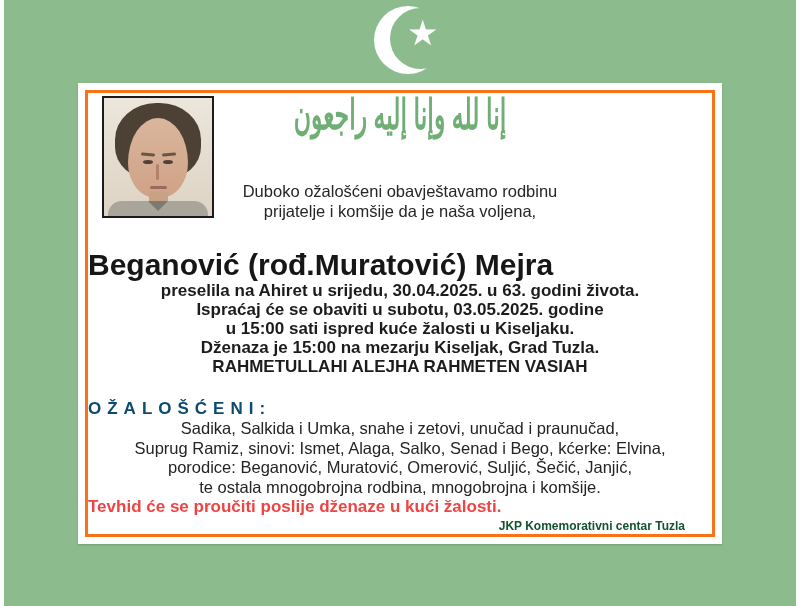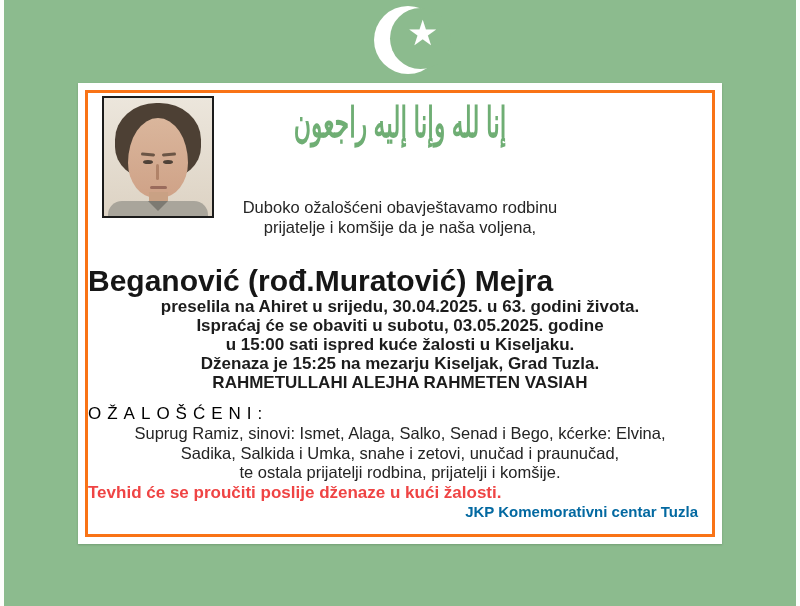--- a/index.html
+++ b/index.html
@@ -55,24 +55,24 @@
 
   .calligraphy{
     margin-top:0px;height:60px;display:flex;align-items:center;justify-content:center;
     font-size:38px;font-weight:bold;color:#6fae74;
     transform:scaleX(.62) scaleY(1.1);direction:rtl;white-space:nowrap;
   }
   .intro{ text-align:center;font-size:16.5px;line-height:20px;color:#262626;margin-top:44px;}
   .name{ margin:28px 0 0 0;font-size:30px;line-height:32px;font-weight:bold;color:#161616;letter-spacing:0;}
   .years{ font-family:"Liberation Serif", serif;font-weight:bold;font-size:21px;line-height:23px;color:#1a1a1a;}
   .details{ text-align:center;font-weight:bold;font-size:17px;line-height:19px;color:#1c1c1c;}
-  .mourners-heading{ margin-top:12px;font-weight:normal;font-size:17px;line-height:20px;letter-spacing:6px;color:#000000;}
+  .mourners-heading{ margin-top:23px;font-weight:bold;font-size:17px;line-height:20px;letter-spacing:6px;color:#0c4a6e;}
   .mourners{ text-align:center;font-size:16.5px;line-height:19.5px;color:#242424;}
   .tevhid{ font-weight:bold;font-size:17px;line-height:20px;color:#ef4444;}
-  .footer{ width:100%;box-sizing:border-box;text-align:right;padding-right:14px;font-weight:bold;font-size:15px;line-height:18px;color:#0369a1;}
+  .footer{ width:100%;box-sizing:border-box;text-align:right;padding-right:27px;font-weight:bold;font-size:12px;line-height:18px;color:#14532d;}
 </style>
 </head>
 <body>
 
 <div class="scan-edge left"></div>
 <div class="scan-edge right"></div>
 
 <div class="crescent-wrap">
   <div class="crescent"></div>
   <div class="star">★</div>
@@ -101,29 +101,30 @@
       <div>Duboko ožalošćeni obavještavamo rodbinu</div>
       <div>prijatelje i komšije da je naša voljena,</div>
     </div>
 
     <h1 class="name">Beganović (rođ.Muratović) Mejra</h1>
 
     <div class="details">
       <div>preselila na Ahiret u srijedu, 30.04.2025. u 63. godini života.</div>
       <div>Ispraćaj će se obaviti u subotu, 03.05.2025. godine</div>
       <div>u 15:00 sati ispred kuće žalosti  u Kiseljaku.</div>
-      <div>Dženaza je 15:25 na mezarju Kiseljak, Grad Tuzla.</div>
+      <div>Dženaza je 15:00 na mezarju Kiseljak, Grad Tuzla.</div>
       <div>RAHMETULLAHI ALEJHA RAHMETEN VASIAH</div>
     </div>
 
     <div class="mourners-heading">OŽALOŠĆENI:</div>
 
     <div class="mourners">
+      <div>Sadika, Salkida i Umka, snahe i zetovi, unučad i praunučad,</div>
       <div>Suprug Ramiz, sinovi: Ismet, Alaga, Salko, Senad i Bego, kćerke: Elvina,</div>
-      <div>Sadika, Salkida i Umka, snahe i zetovi, unučad i praunučad,</div>
-      <div>te ostala prijatelji rodbina, prijatelji i komšije.</div>
+      <div>porodice: Beganović, Muratović, Omerović, Suljić, Šečić, Janjić,</div>
+      <div>te ostala mnogobrojna rodbina, mnogobrojna i komšije.</div>
     </div>
 
     <div class="tevhid">Tevhid će se proučiti poslije dženaze u kući žalosti.</div>
 
     <div class="footer">JKP Komemorativni centar Tuzla</div>
   </div>
 </div>
 
 </body></html>

